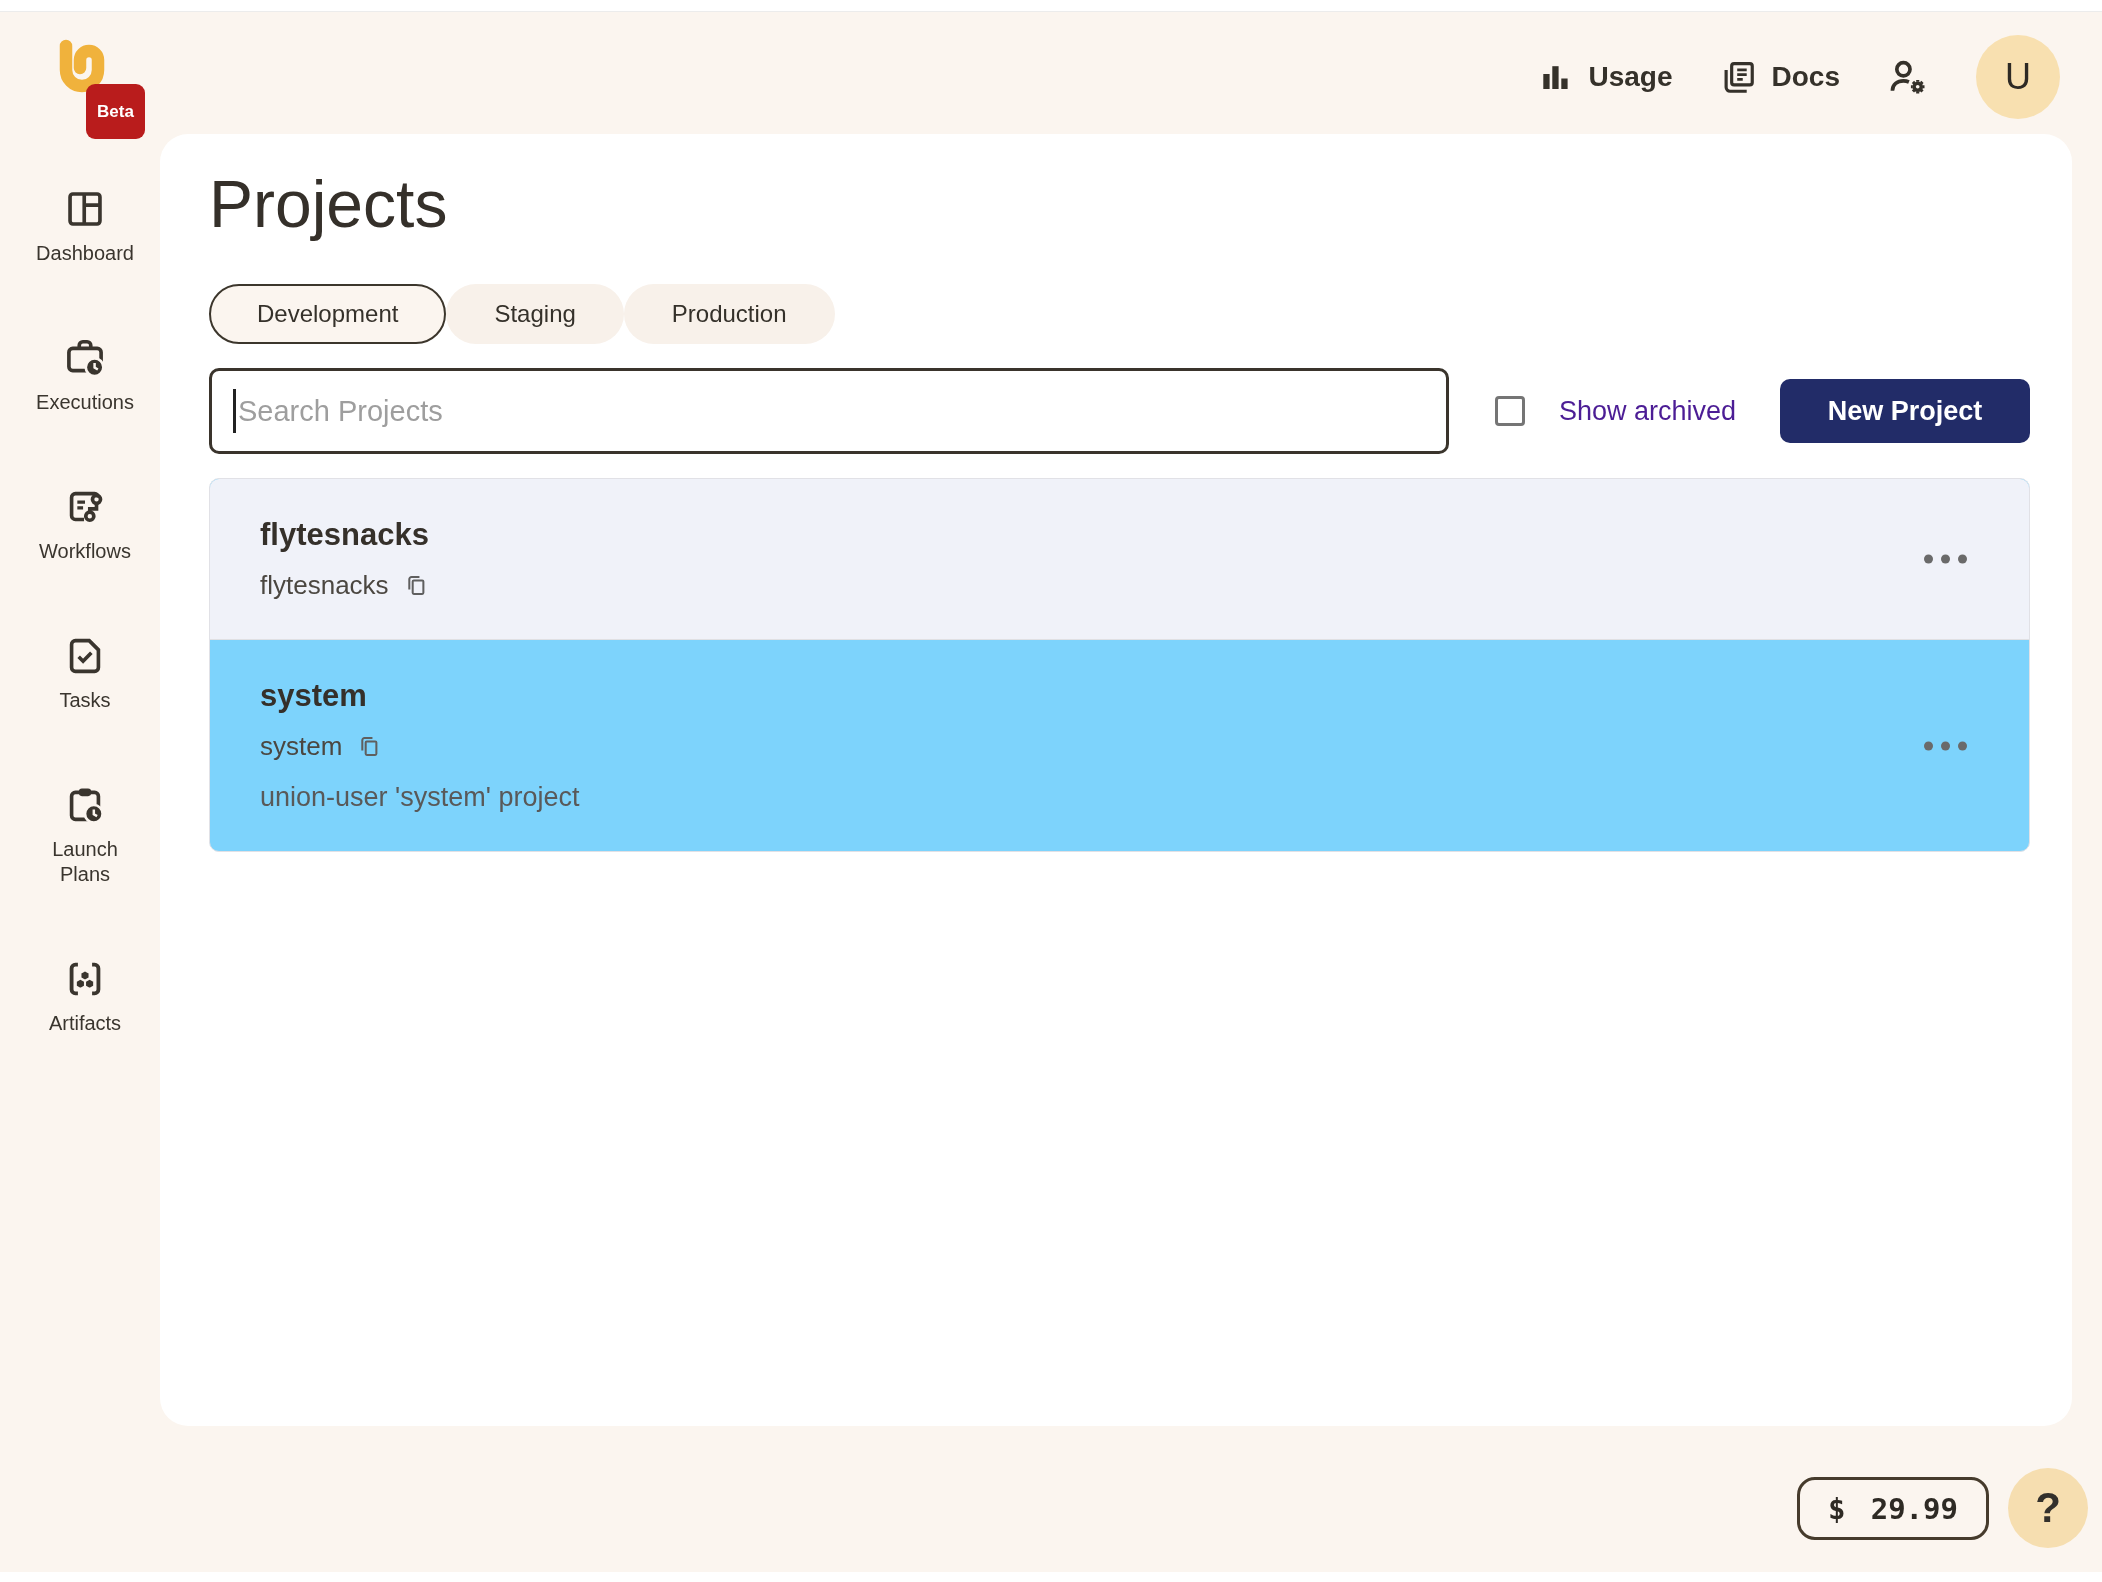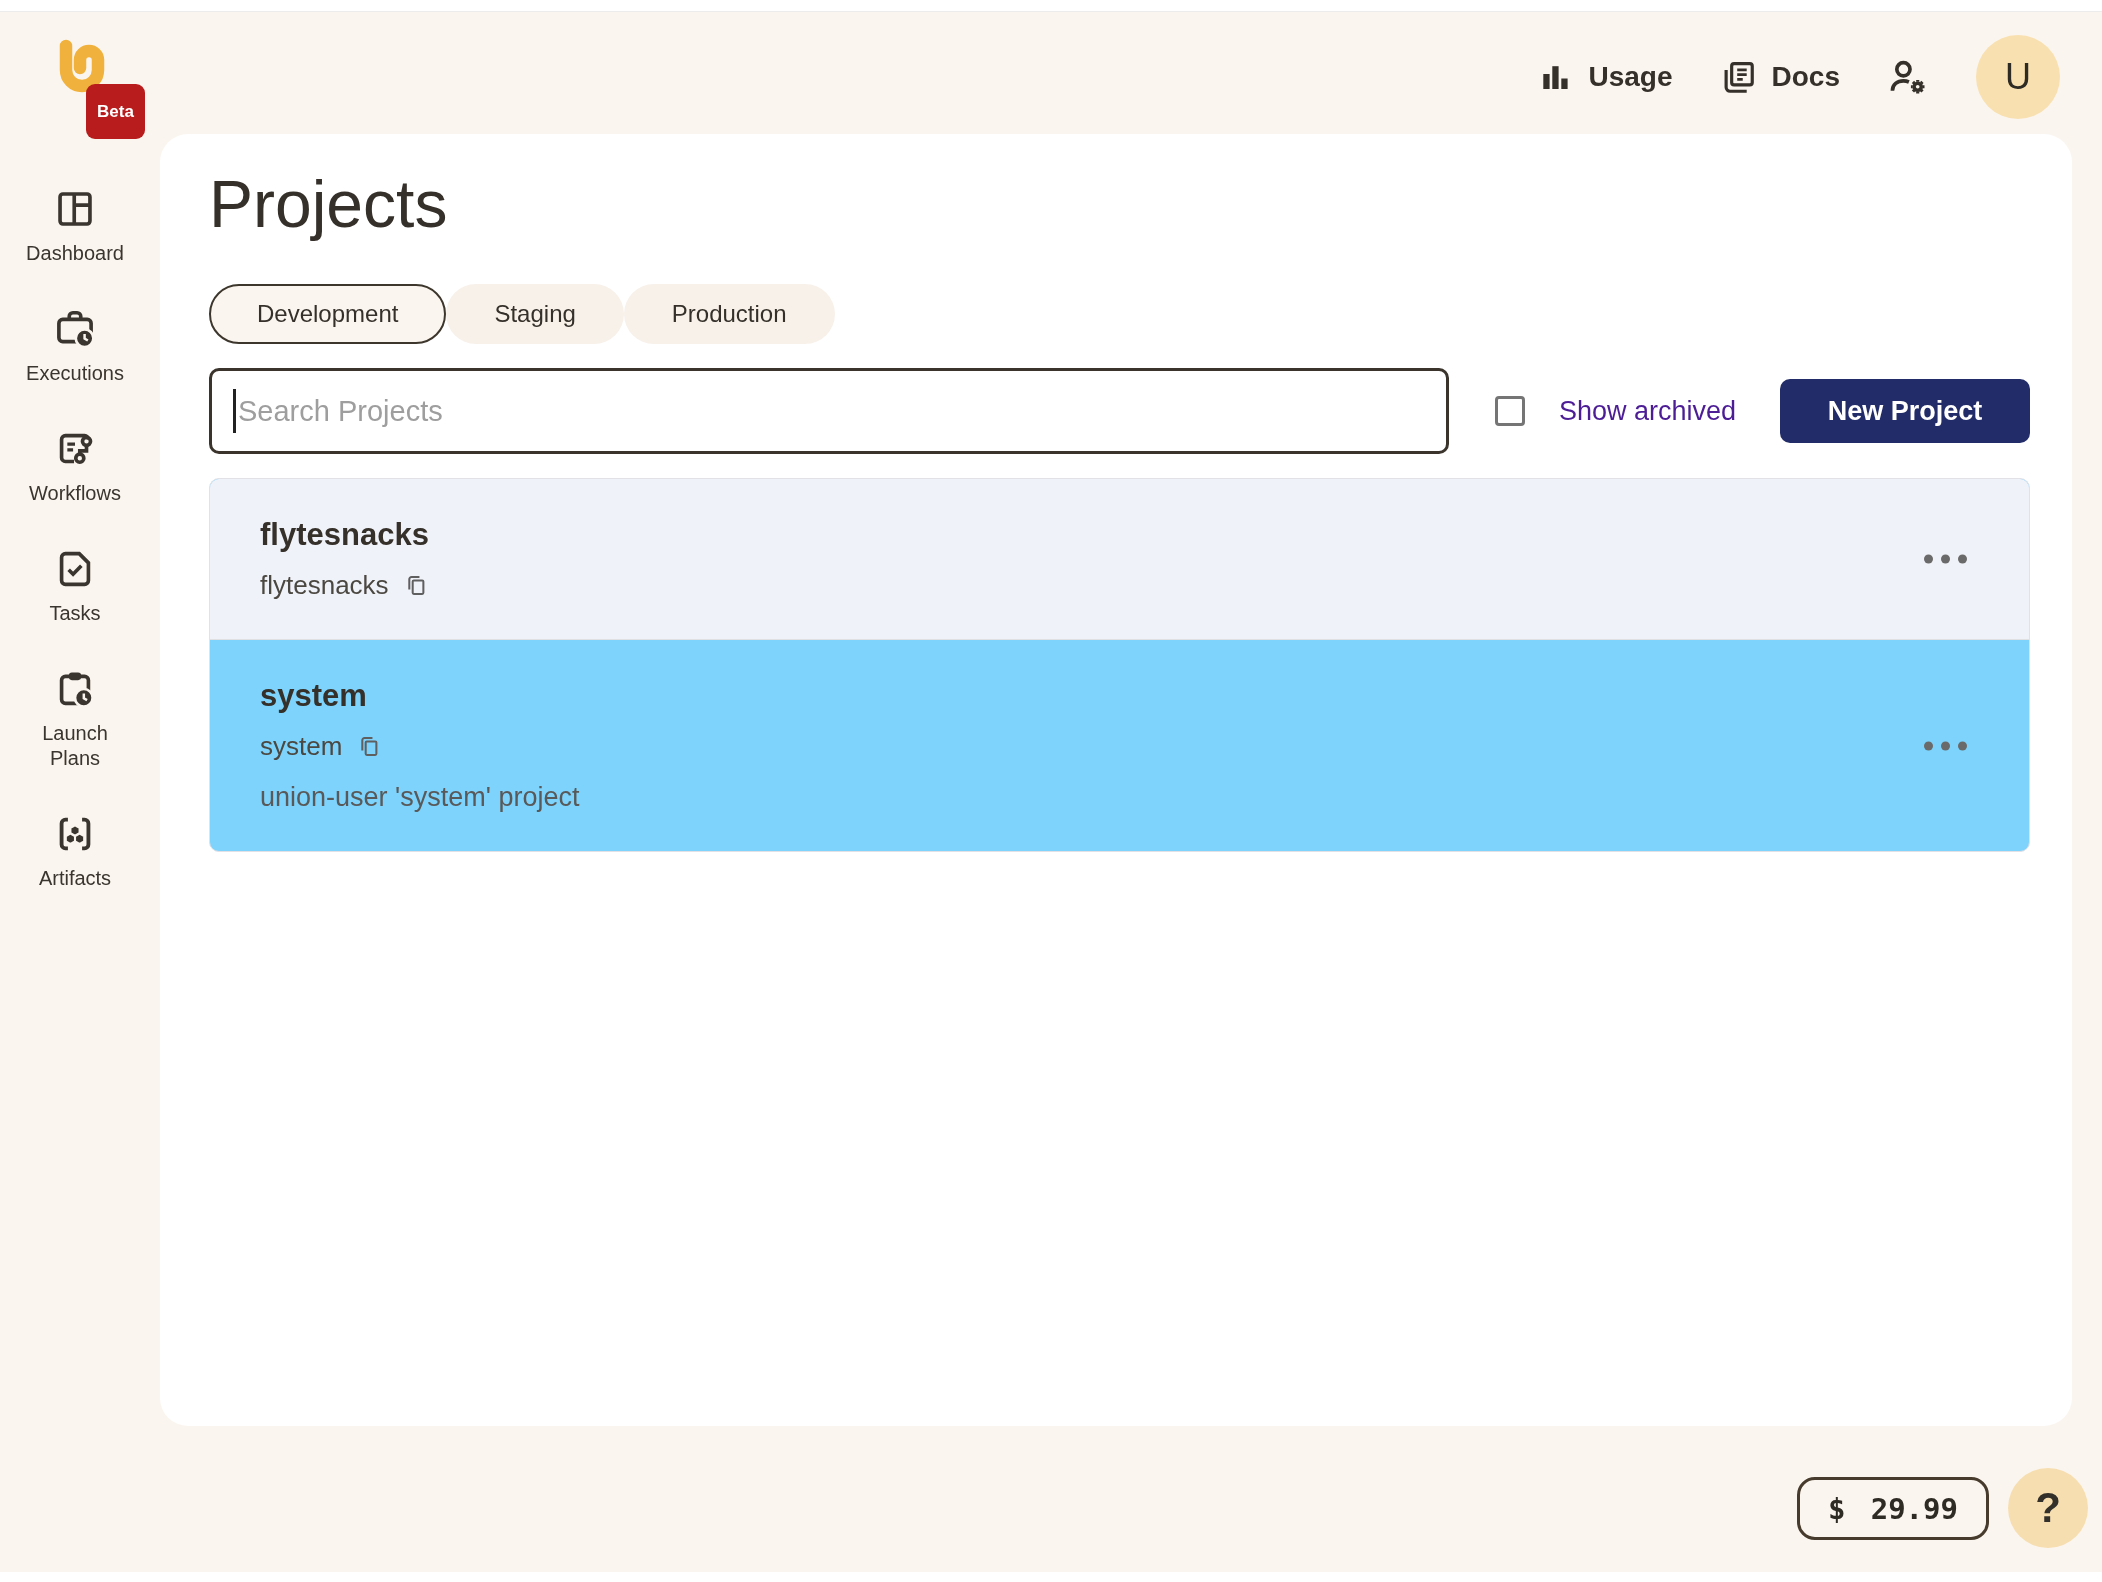--- a/index.html
+++ b/index.html
@@ -47,22 +47,22 @@
   .icon-btn { display: flex; align-items: center; justify-content: center; cursor: pointer; }
   .avatar {
     width: 84px; height: 84px; border-radius: 50%;
     background: #f8e0b0; display: flex; align-items: center; justify-content: center;
     font-size: 36px; color: #2e2a24; cursor: pointer;
   }
 
   
   .sidebar {
     position: absolute; left: 0; top: 134px; width: 160px;
-    display: flex; flex-direction: column; align-items: flex-start;
-    padding-top: 52px; gap: 40px;
+    display: flex; flex-direction: column; align-items: flex-end;
+    padding-top: 52px; gap: 69px;
   }
   .side-item {
     display: flex; flex-direction: column; align-items: center; gap: 9px;
     cursor: pointer; width: 150px;
   }
   .side-label {
     font-size: 20px; color: #3a352e; text-align: center; line-height: 1.25;
     max-width: 112px;
   }
 

